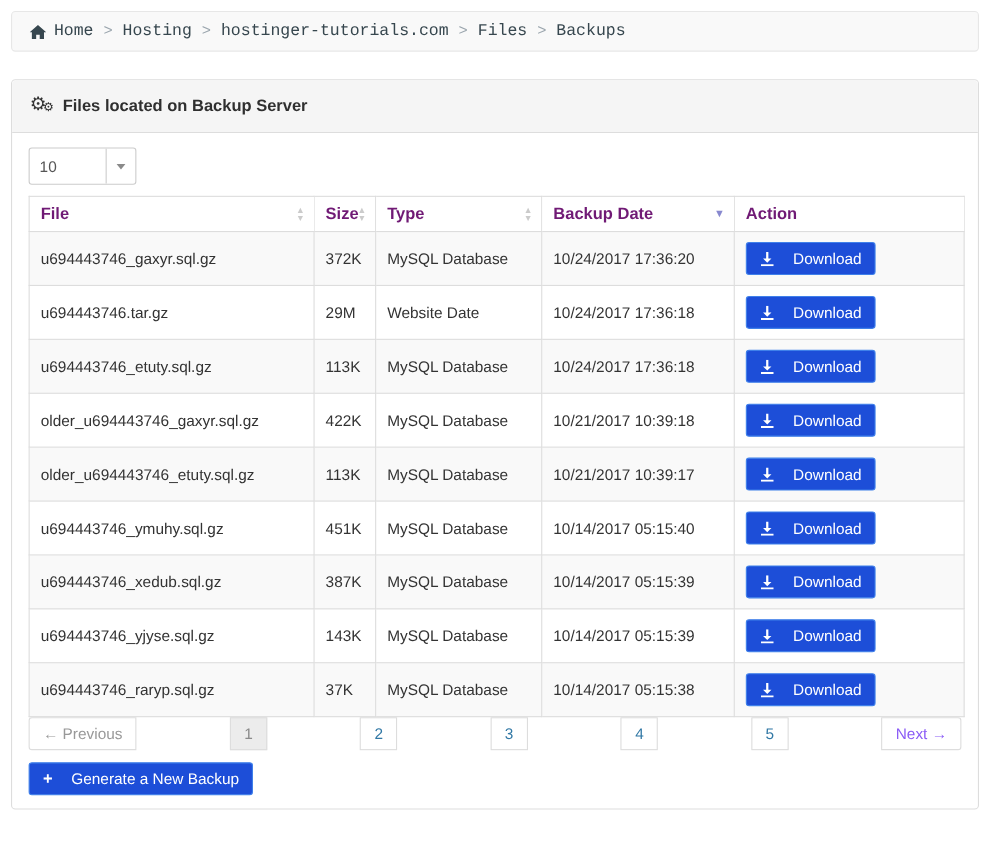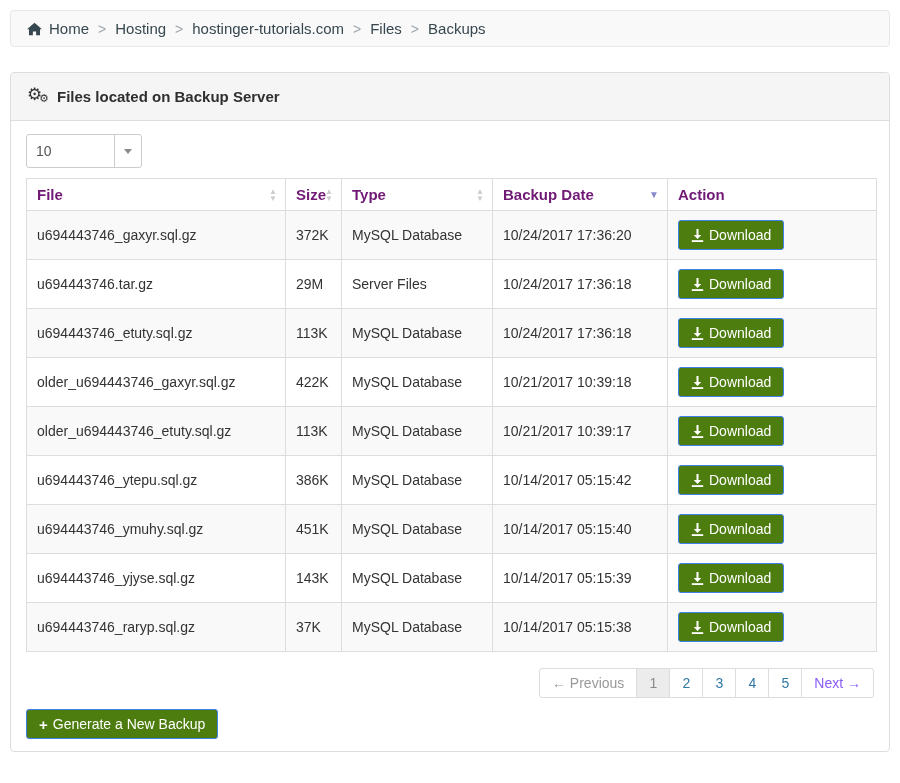--- a/index.html
+++ b/index.html
@@ -10,21 +10,21 @@
     color: #333;
     position: relative;
     overflow: hidden;
   }
 
   
   .breadcrumb-bar {
     position: absolute; top: 10px; left: 10px; right: 10px; height: 37px;
     background: #f9f9f9; border: 1px solid #e7e7e7; border-radius: 4px;
     display: flex; align-items: center; padding: 0 16px;
-    font-size: 15px; color: #37474f;
+    font-size: 15px; color: #37474f; font-family: Liberation Mono, monospace;
   }
   .crumb { display: inline-flex; align-items: center; gap: 7px; color: #37474f; cursor: pointer; }
   .crumb-sep { color: #9aa5ad; margin: 0 9px; font-size: 14px; }
   .home-icon svg { display: block; }
 
   
   .panel {
     position: absolute; top: 72px; left: 10px; right: 10px;
     background: #fff; border: 1px solid #ddd; border-radius: 4px;
   }
@@ -36,21 +36,21 @@
   }
   .gears-icon { position: relative; width: 24px; height: 20px; margin-right: 6px; color: #333; }
   .gears-icon .gear-big { position: absolute; left: 0; top: -2px; font-size: 17px; line-height: 20px; }
   .gears-icon .gear-small { position: absolute; left: 12px; top: 5px; font-size: 11px; line-height: 12px; }
 
   .panel-body { padding: 13px 15px 12px; }
 
   
   .controls { display: flex; justify-content: space-between; align-items: center; margin-bottom: 10px; }
   .page-size-select {
-    width: 116px; height: 34px; background: #fff;
+    width: 98px; height: 34px; background: #fff;
     border: 1px solid #ccc; border-radius: 3px;
     display: flex; align-items: stretch; cursor: pointer; overflow: hidden;
   }
   .page-size-value { flex: 1; display: flex; align-items: center; padding: 0 9px; font-size: 14px; color: #555; }
   .page-size-caret-box { width: 27px; border-left: 1px solid #ccc; display: flex; align-items: center; justify-content: center; }
   .caret-down-icon { width: 0; height: 0; border-left: 4px solid transparent; border-right: 4px solid transparent; border-top: 5px solid #8a8a8a; }
   .search-input {
     width: 128px; height: 33px; border: 1px solid #ccc; border-radius: 2px;
     padding: 0 10px; font-size: 14px; font-family: inherit; color: #333; outline: none;
   }
@@ -67,30 +67,30 @@
   .backups tbody tr:nth-child(odd) td { background: #f9f9f9; }
   .backups tbody tr:nth-child(even) td { background: #ffffff; }
   .backups td.action-cell { padding: 9px 10px; }
 
   .sort-icon { position: absolute; right: 8px; top: 50%; transform: translateY(-50%); display: flex; flex-direction: column; align-items: center; }
   .sort-icon.sort-both::before { content: "▲"; font-size: 8px; line-height: 7px; color: #cbcbcb; }
   .sort-icon.sort-both::after  { content: "▼"; font-size: 8px; line-height: 7px; color: #cbcbcb; }
   .sort-icon.sort-desc::after  { content: "▼"; font-size: 10px; line-height: 10px; color: #8889cf; }
 
   .btn-blue {
-    display: inline-flex; align-items: center; gap: 5px;
-    background: #4d7c0f; border: 1px solid #3f80ea; color: #fff;
+    display: inline-flex; align-items: center; gap: 17px;
+    background: #1d4ed8; border: 1px solid #3f80ea; color: #fff;
     font-size: 14px; font-family: inherit; padding: 5px 12px; height: 30px;
     border-radius: 3px; cursor: pointer; white-space: nowrap;
   }
   .download-icon svg, .plus-icon { display: block; }
   .plus-icon { font-weight: bold; font-size: 15px; line-height: 15px; }
 
   
-  .pagination { display: flex; justify-content: flex-end; margin-top: 16px; }
+  .pagination { display: flex; justify-content: space-between; margin-top: 0; }
   .page-item {
     border: 1px solid #ddd; margin-left: -1px; background: #fff;
     padding: 5px 12px; font-size: 14px; line-height: 18px; cursor: pointer;
     color: #3178a5; min-width: 34px; text-align: center;
   }
   .page-item:first-child { margin-left: 0; border-radius: 3px 0 0 3px; }
   .page-item:last-child { border-radius: 0 3px 3px 0; }
   .page-item.disabled { color: #999; cursor: default; }
   .page-item.active { background: #ececec; color: #8a8a8a; }
   .page-item.next { color: #8b5cf6; }
@@ -179,21 +179,21 @@
                   </svg>
             </span>
             <span>Download</span>
           </button>
         </td>
       </tr>
 
       <tr>
         <td>u694443746.tar.gz</td>
         <td>29M</td>
-        <td>Server Files</td>
+        <td>Website Date</td>
         <td>10/24/2017 17:36:18</td>
         <td class="action-cell">
           <button class="btn-blue">
             <span class="download-icon">
               <svg width="13" height="13" viewBox="0 0 512 512" fill="#fff">
                     <path d="M216 0h80v240h110L256 390 106 240h110z"></path>
                     <path d="M32 440h448v72H32z"></path>
                   </svg>
             </span>
             <span>Download</span>
@@ -248,56 +248,56 @@
               <svg width="13" height="13" viewBox="0 0 512 512" fill="#fff">
                     <path d="M216 0h80v240h110L256 390 106 240h110z"></path>
                     <path d="M32 440h448v72H32z"></path>
                   </svg>
             </span>
             <span>Download</span>
           </button>
         </td>
       </tr>
 
-      <tr>
-        <td>u694443746_ytepu.sql.gz</td>
-        <td>386K</td>
-        <td>MySQL Database</td>
-        <td>10/14/2017 05:15:42</td>
-        <td class="action-cell">
-          <button class="btn-blue">
-            <span class="download-icon">
-              <svg width="13" height="13" viewBox="0 0 512 512" fill="#fff">
-                    <path d="M216 0h80v240h110L256 390 106 240h110z"></path>
-                    <path d="M32 440h448v72H32z"></path>
-                  </svg>
-            </span>
-            <span>Download</span>
-          </button>
-        </td>
-      </tr>
 
       <tr>
         <td>u694443746_ymuhy.sql.gz</td>
         <td>451K</td>
         <td>MySQL Database</td>
         <td>10/14/2017 05:15:40</td>
         <td class="action-cell">
           <button class="btn-blue">
             <span class="download-icon">
               <svg width="13" height="13" viewBox="0 0 512 512" fill="#fff">
                     <path d="M216 0h80v240h110L256 390 106 240h110z"></path>
                     <path d="M32 440h448v72H32z"></path>
                   </svg>
             </span>
             <span>Download</span>
           </button>
         </td>
       </tr>
 
+      <tr>
+        <td>u694443746_xedub.sql.gz</td>
+        <td>387K</td>
+        <td>MySQL Database</td>
+        <td>10/14/2017 05:15:39</td>
+        <td class="action-cell">
+          <button class="btn-blue">
+            <span class="download-icon">
+              <svg width="13" height="13" viewBox="0 0 512 512" fill="#fff">
+                    <path d="M216 0h80v240h110L256 390 106 240h110z"></path>
+                    <path d="M32 440h448v72H32z"></path>
+                  </svg>
+            </span>
+            <span>Download</span>
+          </button>
+        </td>
+      </tr>
 
       <tr>
         <td>u694443746_yjyse.sql.gz</td>
         <td>143K</td>
         <td>MySQL Database</td>
         <td>10/14/2017 05:15:39</td>
         <td class="action-cell">
           <button class="btn-blue">
             <span class="download-icon">
               <svg width="13" height="13" viewBox="0 0 512 512" fill="#fff">

